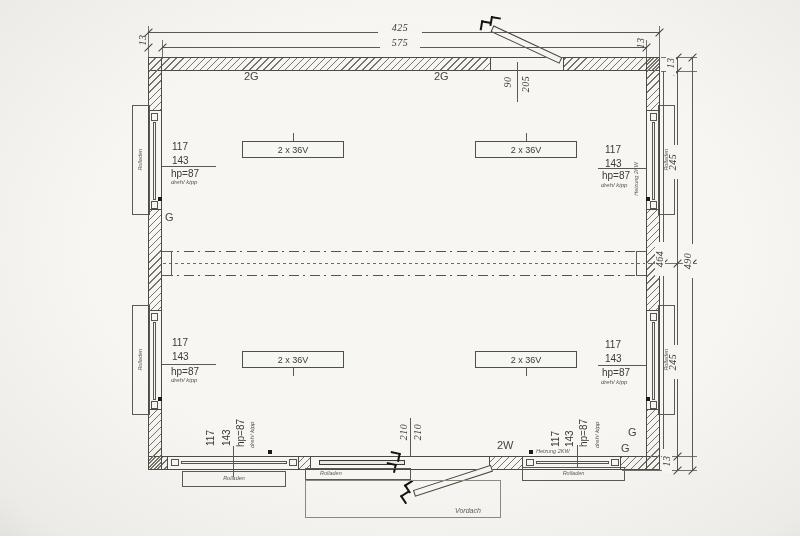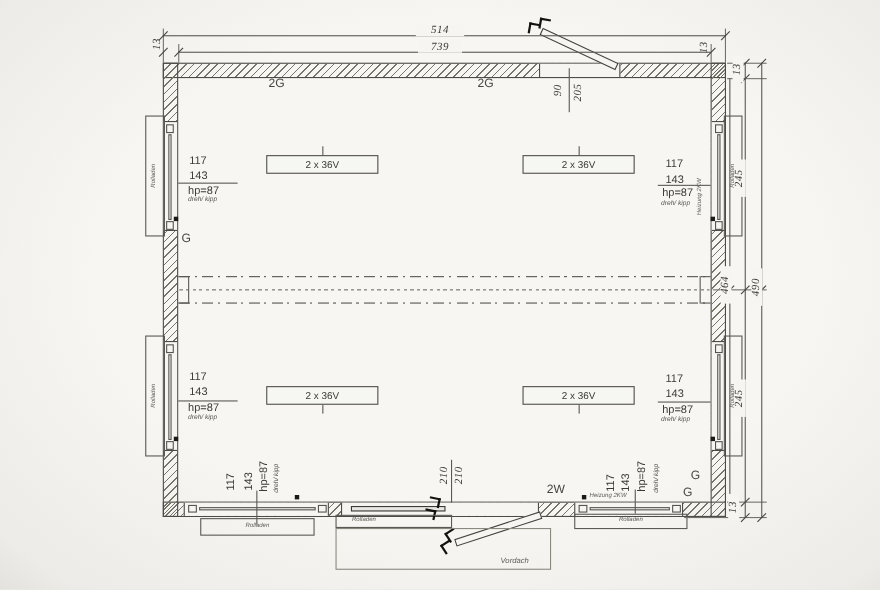--- a/index.html
+++ b/index.html
@@ -165,22 +165,22 @@
   <div class="xline" style="left:162px;top:40px;width:1px;height:17px;"></div>
   <div class="xline" style="left:646px;top:40px;width:1px;height:17px;"></div>
   <div class="xline" style="left:659px;top:26px;width:1px;height:31px;"></div>
   <div class="line" style="left:148px;top:32px;width:512px;height:1px;"></div>
   <div class="line" style="left:162px;top:47px;width:484px;height:1px;"></div>
   <div class="tick" style="left:143px;top:32px;"></div>
   <div class="tick" style="left:654px;top:32px;"></div>
   <div class="tick" style="left:143px;top:47px;"></div>
   <div class="tick" style="left:157px;top:47px;"></div>
   <div class="tick" style="left:641px;top:47px;"></div>
-  <div class="t dimnum onpaper" style="left:378px;top:23px;width:40px;">514</div>
-  <div class="t dimnum onpaper" style="left:380px;top:38px;width:36px;">739</div>
+  <div class="t dimnum onpaper" style="left:378px;top:23px;width:40px;">425</div>
+  <div class="t dimnum onpaper" style="left:380px;top:38px;width:36px;">575</div>
   <div class="t dimnum v" style="left:133px;top:35px;width:20px;">13</div>
   <div class="t dimnum v" style="left:631px;top:38px;width:20px;">13</div>
 
   <div class="line" style="left:517px;top:62px;width:1px;height:40px;"></div>
   <div class="t dimnum v" style="left:495px;top:77px;width:26px;">90</div>
   <div class="t dimnum v" style="left:511px;top:79px;width:30px;">205</div>
 
   <div class="xline" style="left:661px;top:57px;width:36px;height:1px;"></div>
   <div class="xline" style="left:661px;top:71px;width:36px;height:1px;"></div>
   <div class="xline" style="left:648px;top:263px;width:49px;height:1px;"></div>

